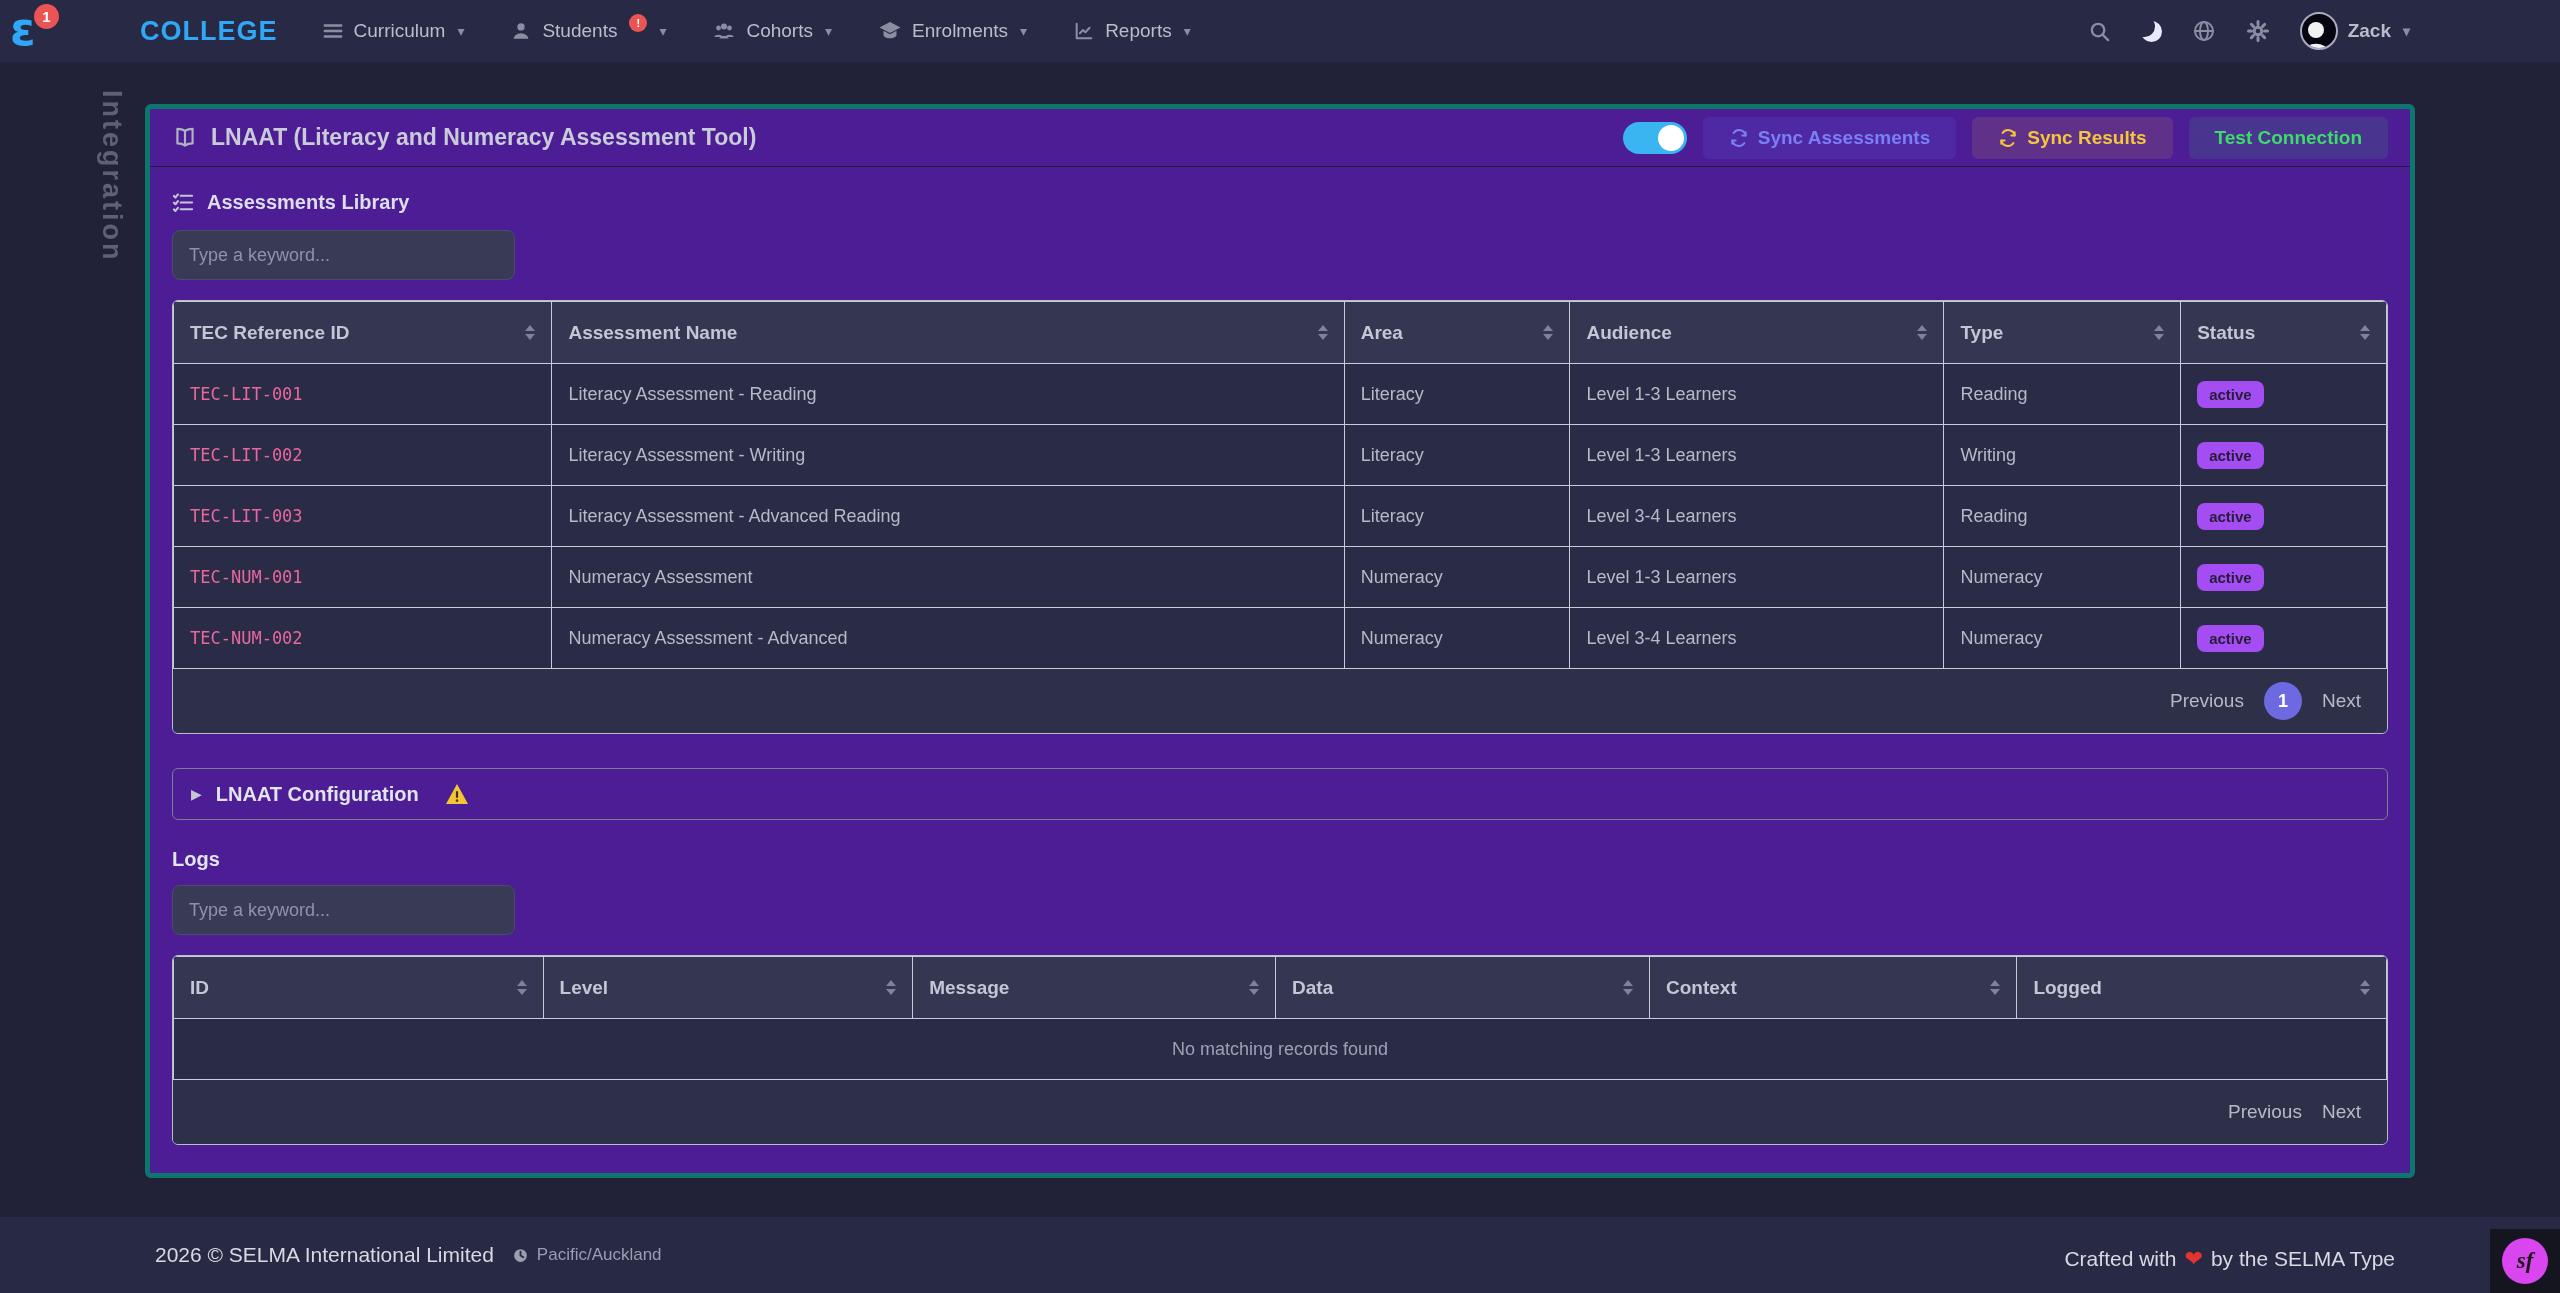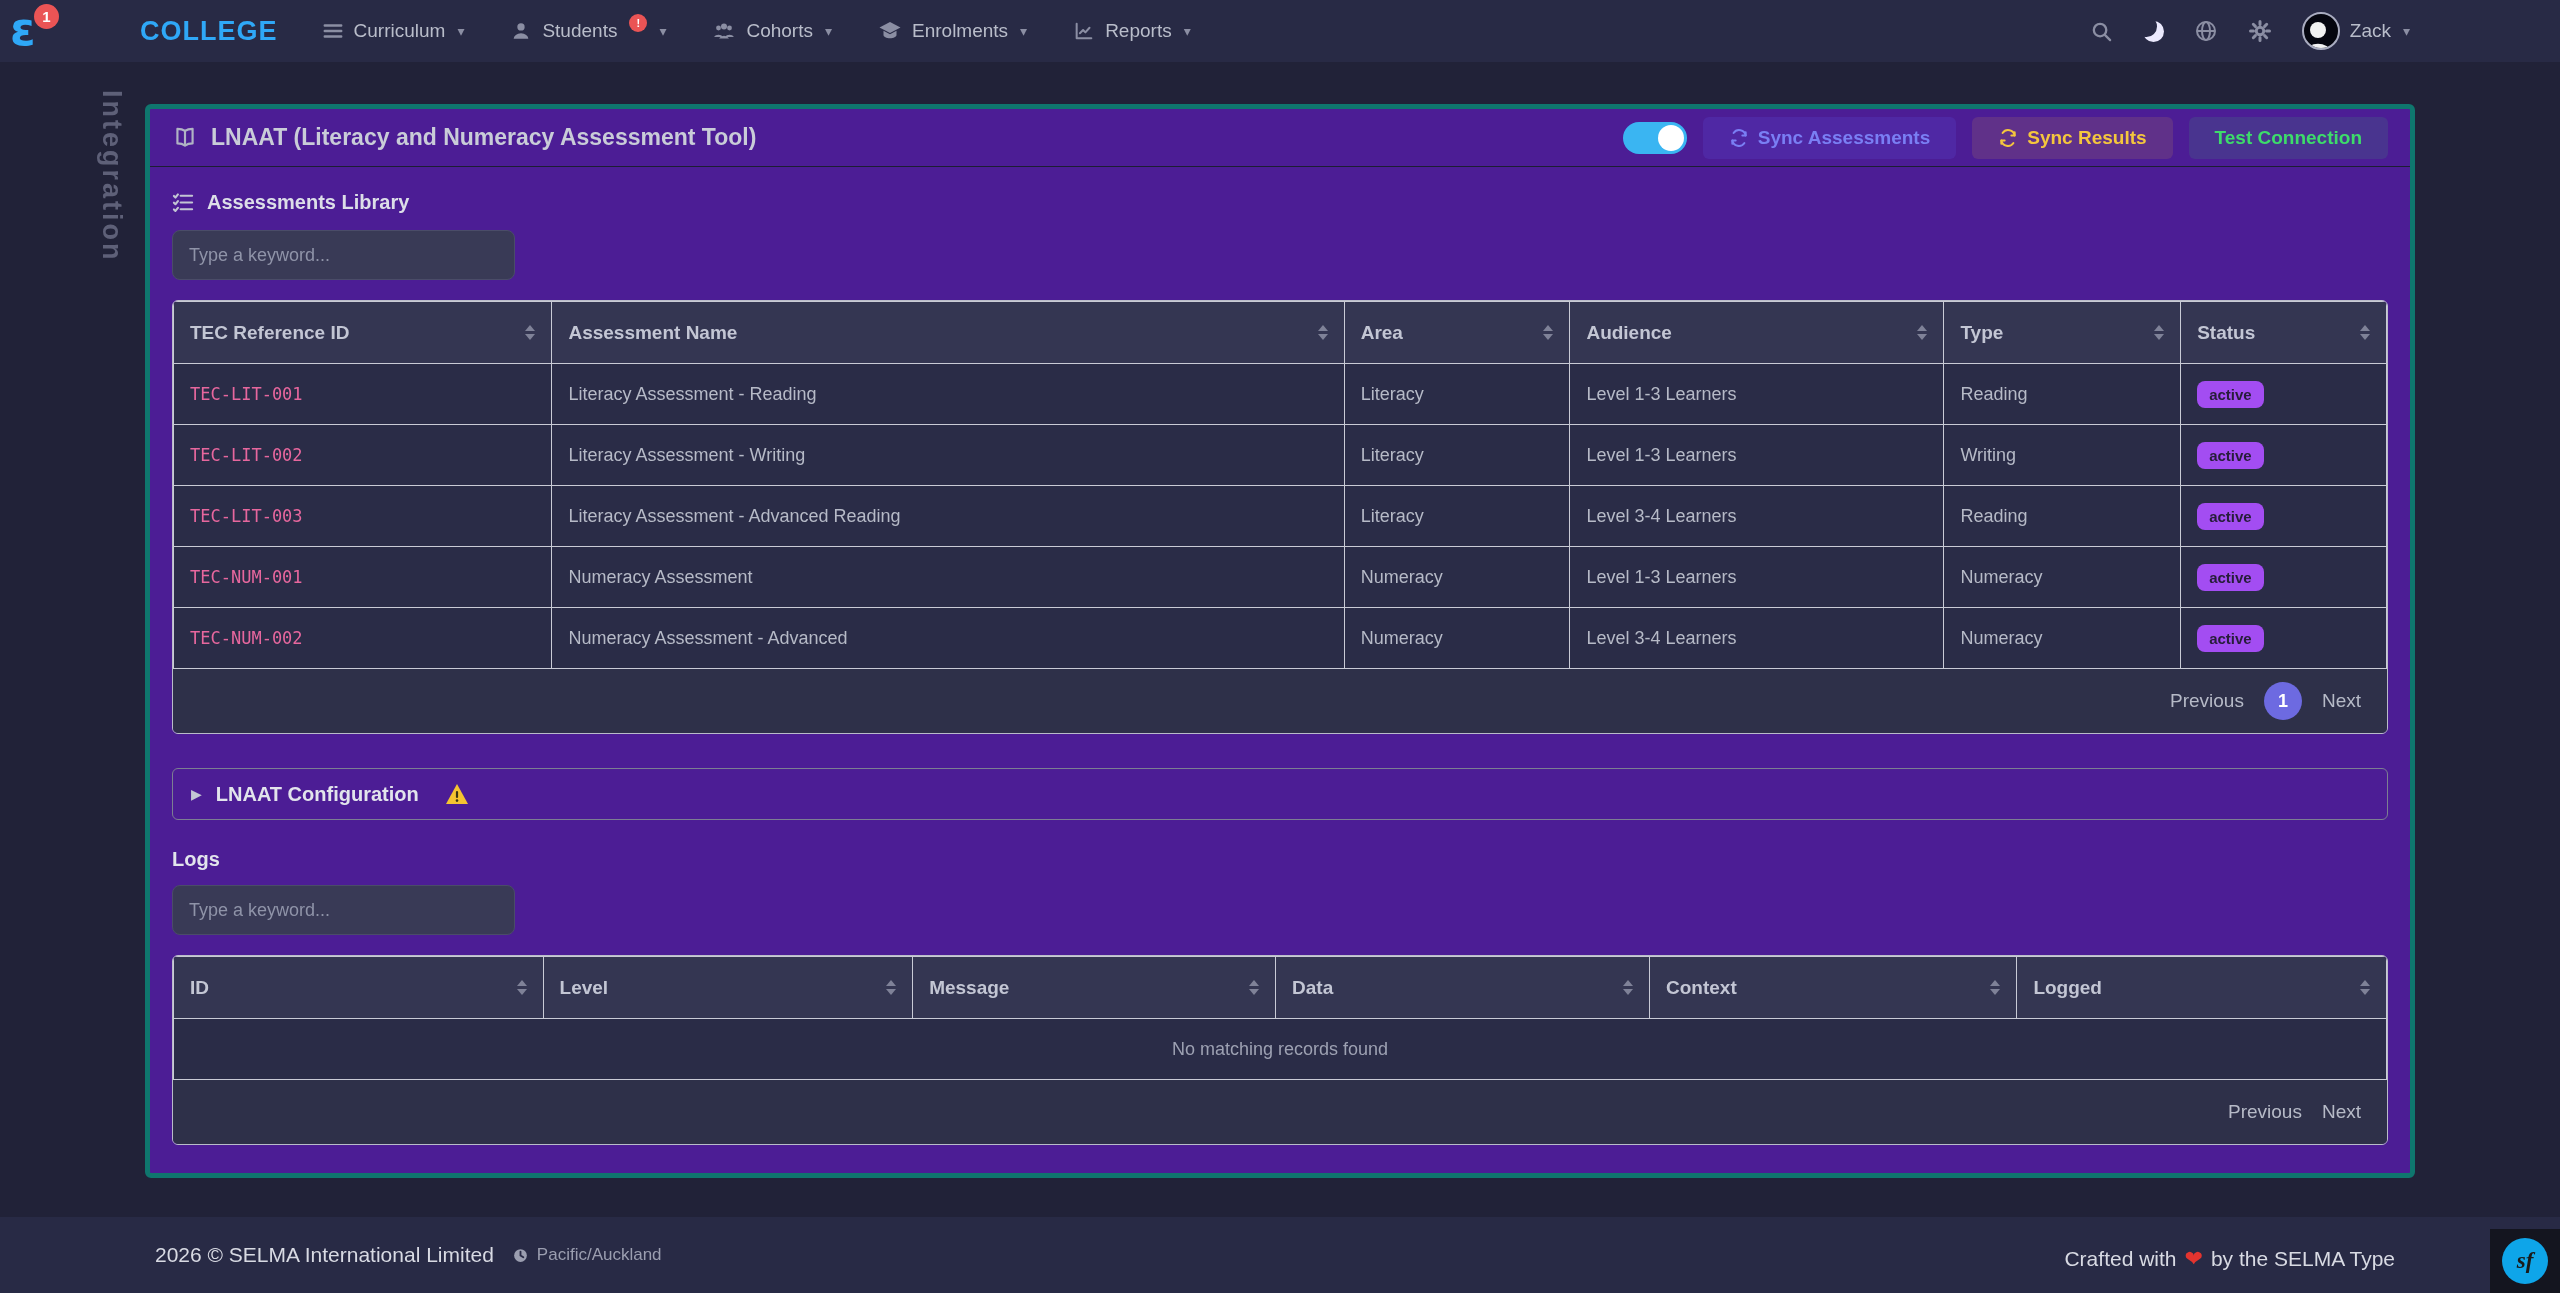--- a/index.html
+++ b/index.html
@@ -32,21 +32,21 @@
     width:18px; height:18px; border-radius:50%; background:#ea5455; color:#fff;
     font-size:11px; font-weight:700; display:flex; align-items:center; justify-content:center;
     transform:translateY(-8px); margin-left:2px;
   }
   .nav-right { display:flex; align-items:center; gap:30px; }
   .icon-btn { color:#8b8ea3; display:flex; align-items:center; cursor:pointer; }
   .moon {
     width:21px; height:21px; border-radius:50%;
     box-shadow: inset -7px -5px 0 0 #ebe9fd;
   }
-  .user-chip { display:flex; align-items:center; gap:10px; cursor:pointer; }
+  .user-chip { display:flex; align-items:center; gap:10px; cursor:pointer;font-weight:bold; }
   .avatar { width:38px; height:38px; border-radius:50%; background:#05060f; border:2px solid #a9acc0; overflow:hidden; position:relative; }
   .avatar svg { position:absolute; left:-2px; top:2px; }
   .user-name { color:#b9bdca; font-size:19px; }
 
   
   .vertical-label {
     position:absolute; left:96px; top:90px;
     writing-mode:vertical-rl;
     color:#5e6078; font-size:27px; font-weight:600; letter-spacing:3px;
   }
@@ -131,21 +131,21 @@
   .footer-left { display:flex; align-items:center; gap:18px; }
   .copyright { color:#d8dae3; font-size:21px; }
   .tz { display:flex; align-items:center; gap:8px; color:#9b9eb0; font-size:17px; }
   .crafted { color:#d8dae3; font-size:21px; display:flex; align-items:center; gap:8px;margin-top:8px; }
   .heart { color:#e3342f; font-size:22px; }
   .sf-badge {
     position:absolute; right:0; bottom:0; width:70px; height:64px; background:#14151f;
     display:flex; align-items:center; justify-content:center; cursor:pointer;
   }
   .sf-circle {
-    width:46px; height:46px; border-radius:50%; background:#0ea5e9; color:#1a1a1a;
+    width:46px; height:46px; border-radius:50%; background:#d946ef; color:#1a1a1a;
     font-family:"Liberation Serif", serif; font-style:italic; font-weight:700; font-size:23px;
     display:flex; align-items:center; justify-content:center;
   }
 </style>
 </head>
 <body>
 
 <div class="navbar">
   <div class="logo-wrap">
     <span class="logo-eps">ε</span>

